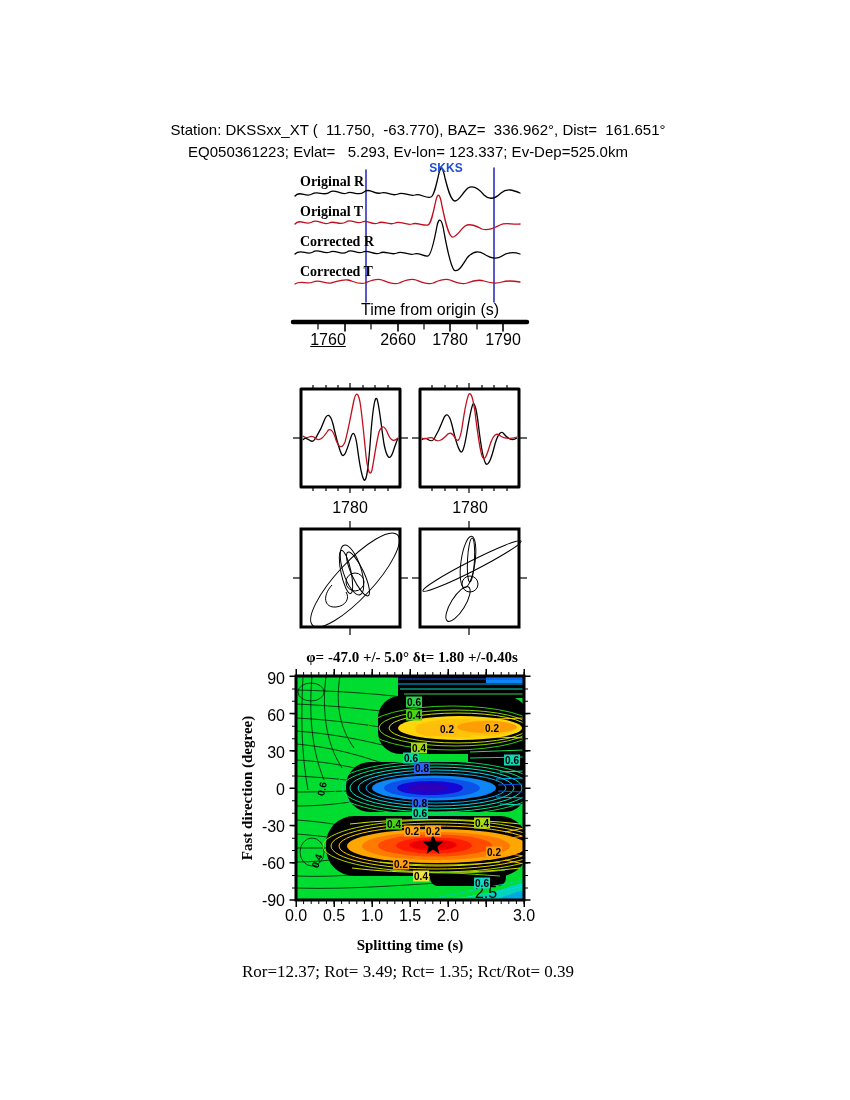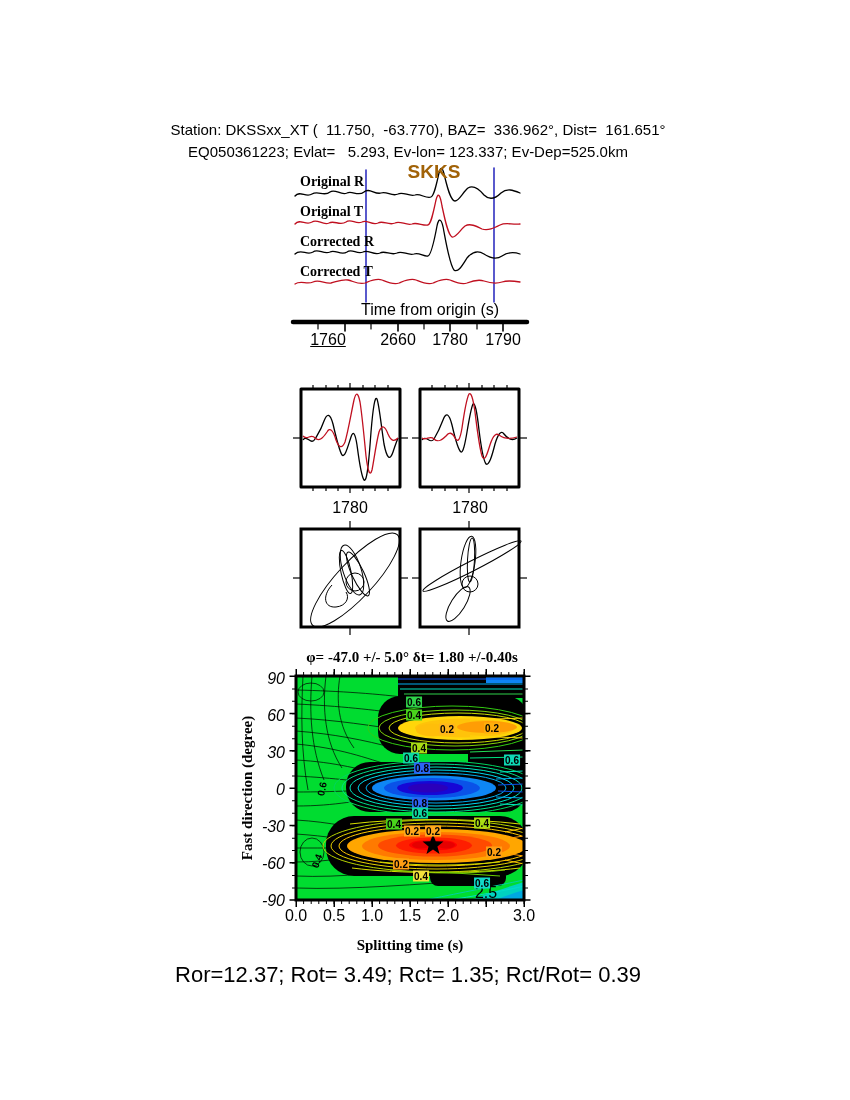--- a/index.html
+++ b/index.html
@@ -4,24 +4,24 @@
 <style>
   html,body{margin:0;padding:0;background:#fff;}
   .canvas{position:relative;width:850px;height:1100px;background:#ffffff;overflow:hidden;
           font-family:"Liberation Sans",sans-serif;color:#000;}
   svg{position:absolute;left:0;top:0;}
   .lbl{position:absolute;white-space:pre;}
   .hdr{font-size:15px;}
   .ctr{transform:translateX(-50%);}
   .serifb{font-family:"Liberation Serif",serif;font-weight:bold;}
   .tracelbl{font-size:14px;}
-  .phase{font-size:19px;font-weight:bold;color:#a16207;}
+  .phase{font-size:12px;font-weight:bold;color:#1d4ed8;margin-left:12px;}
   .tick{font-size:16px;}
-  .stats{font-size:22px;}
-  .ytick{position:absolute;width:42px;text-align:right;font-size:16px;transform:translateY(-50%);font-style:italic;}
+  .stats{font-size:17px;font-family:Liberation Serif, serif;}
+  .ytick{position:absolute;width:42px;text-align:right;font-size:16px;transform:translateY(-50%);}
   .clbl{position:absolute;font:bold 10px "Liberation Sans",sans-serif;line-height:11px;
         padding:0 1px;transform:translate(-50%,-50%);color:#000;}
   .rot90{transform:translate(-50%,-50%) rotate(-90deg);}
 </style>
 </head>
 <body>
 
 <div class="canvas">
 
 <svg width="850" height="1100" viewBox="0 0 850 1100">

